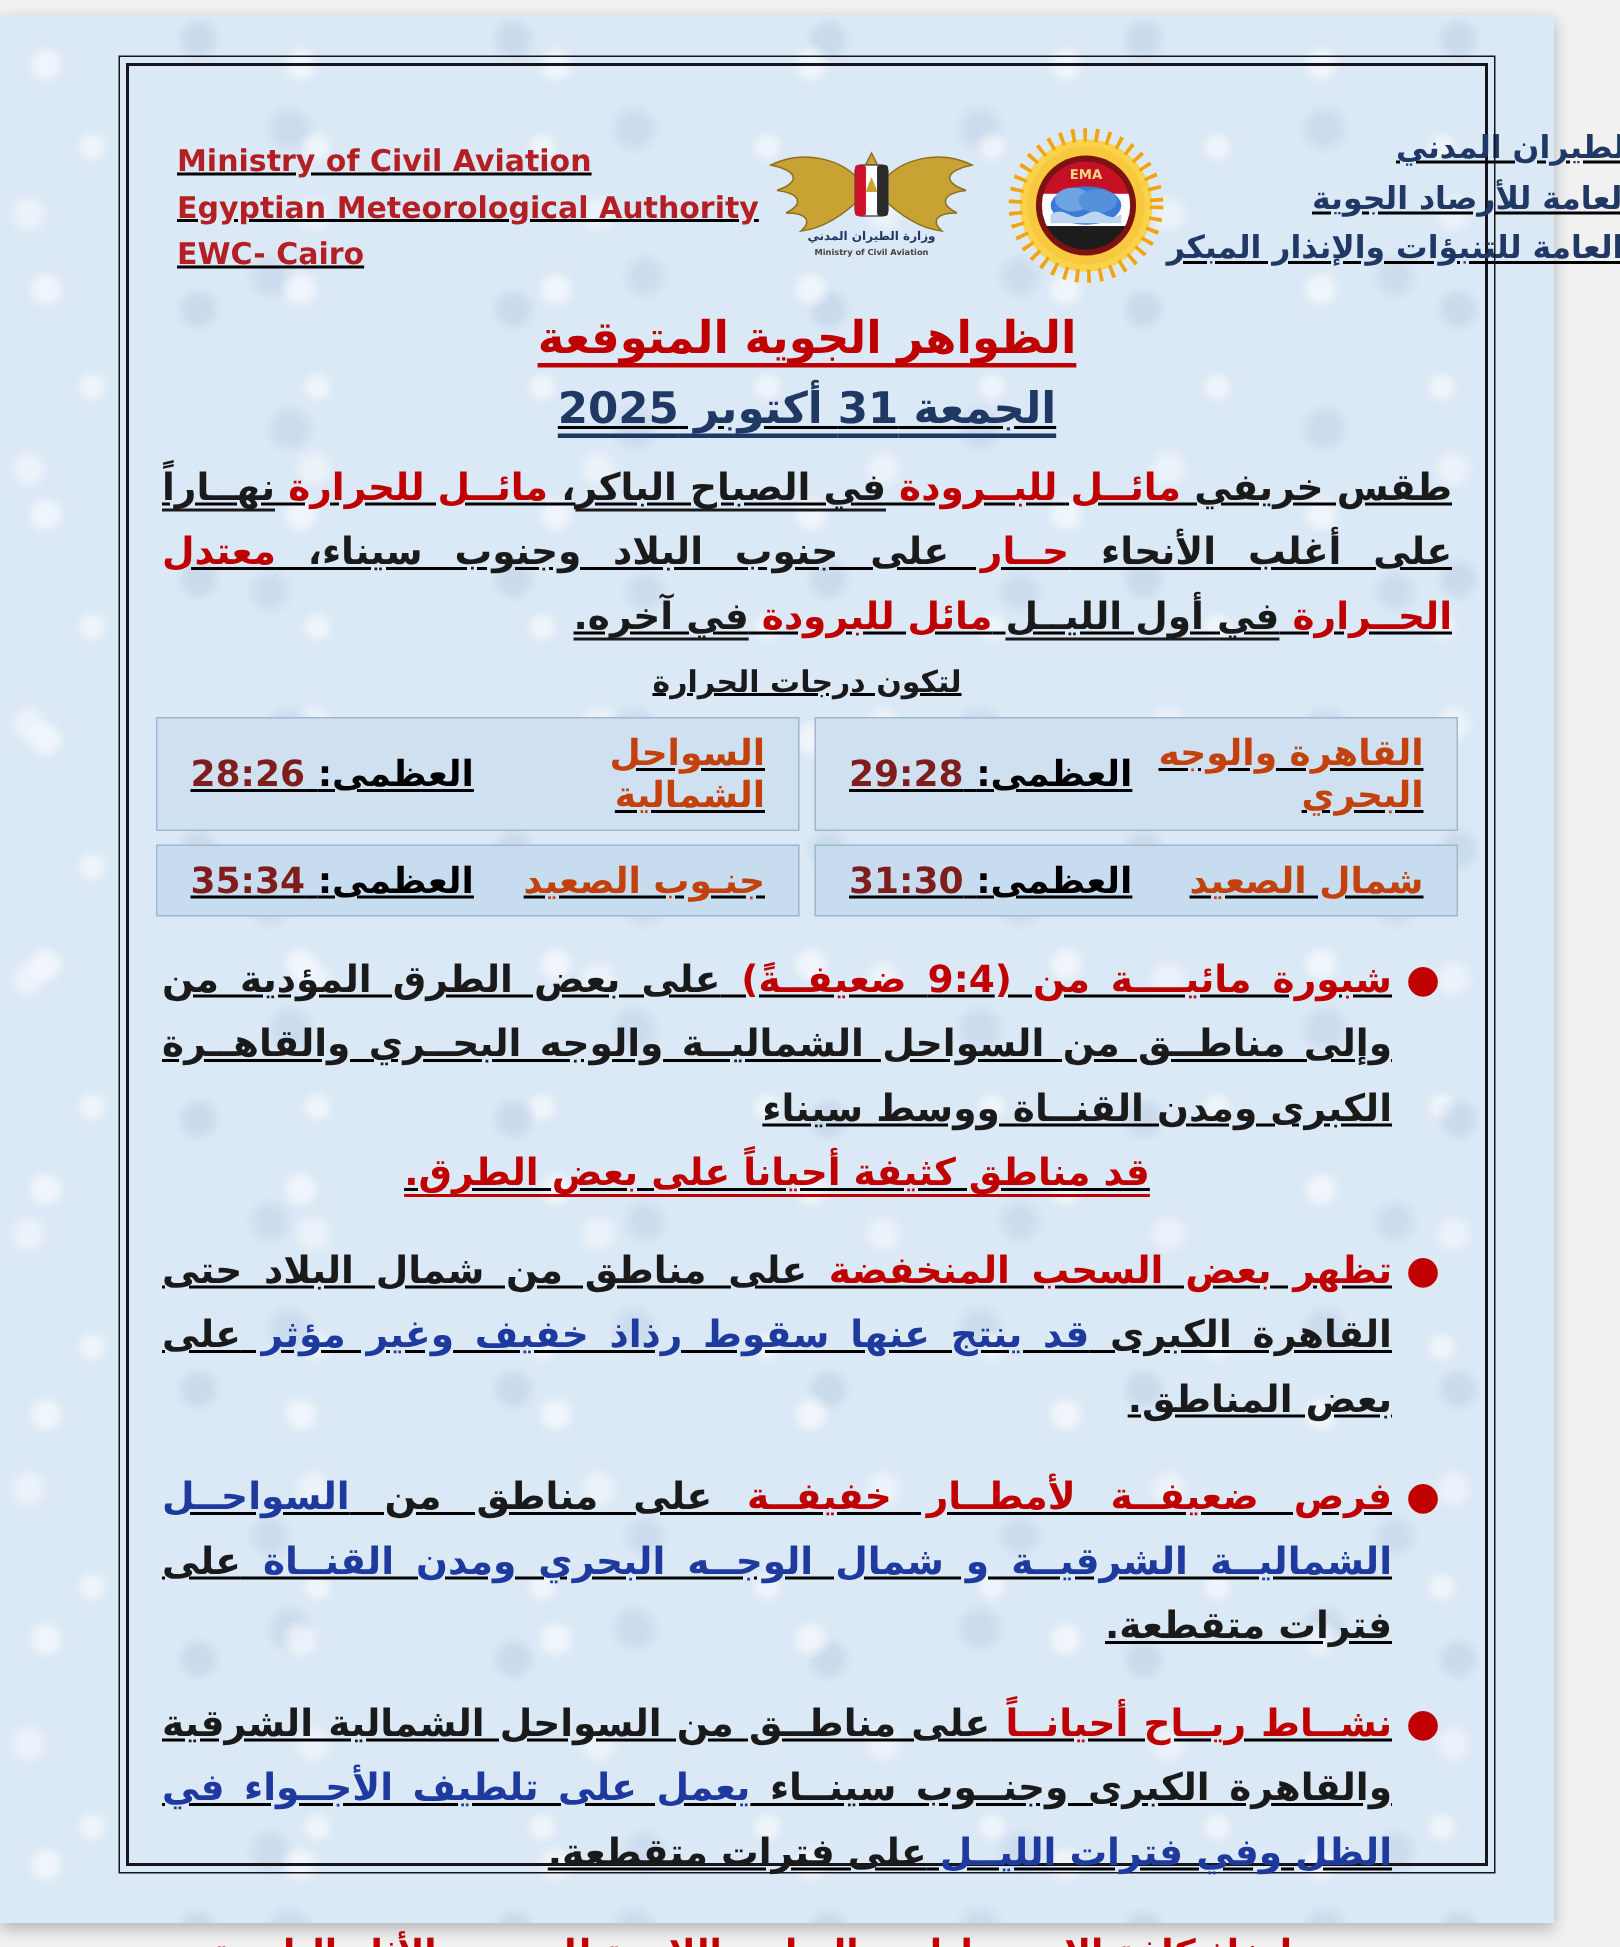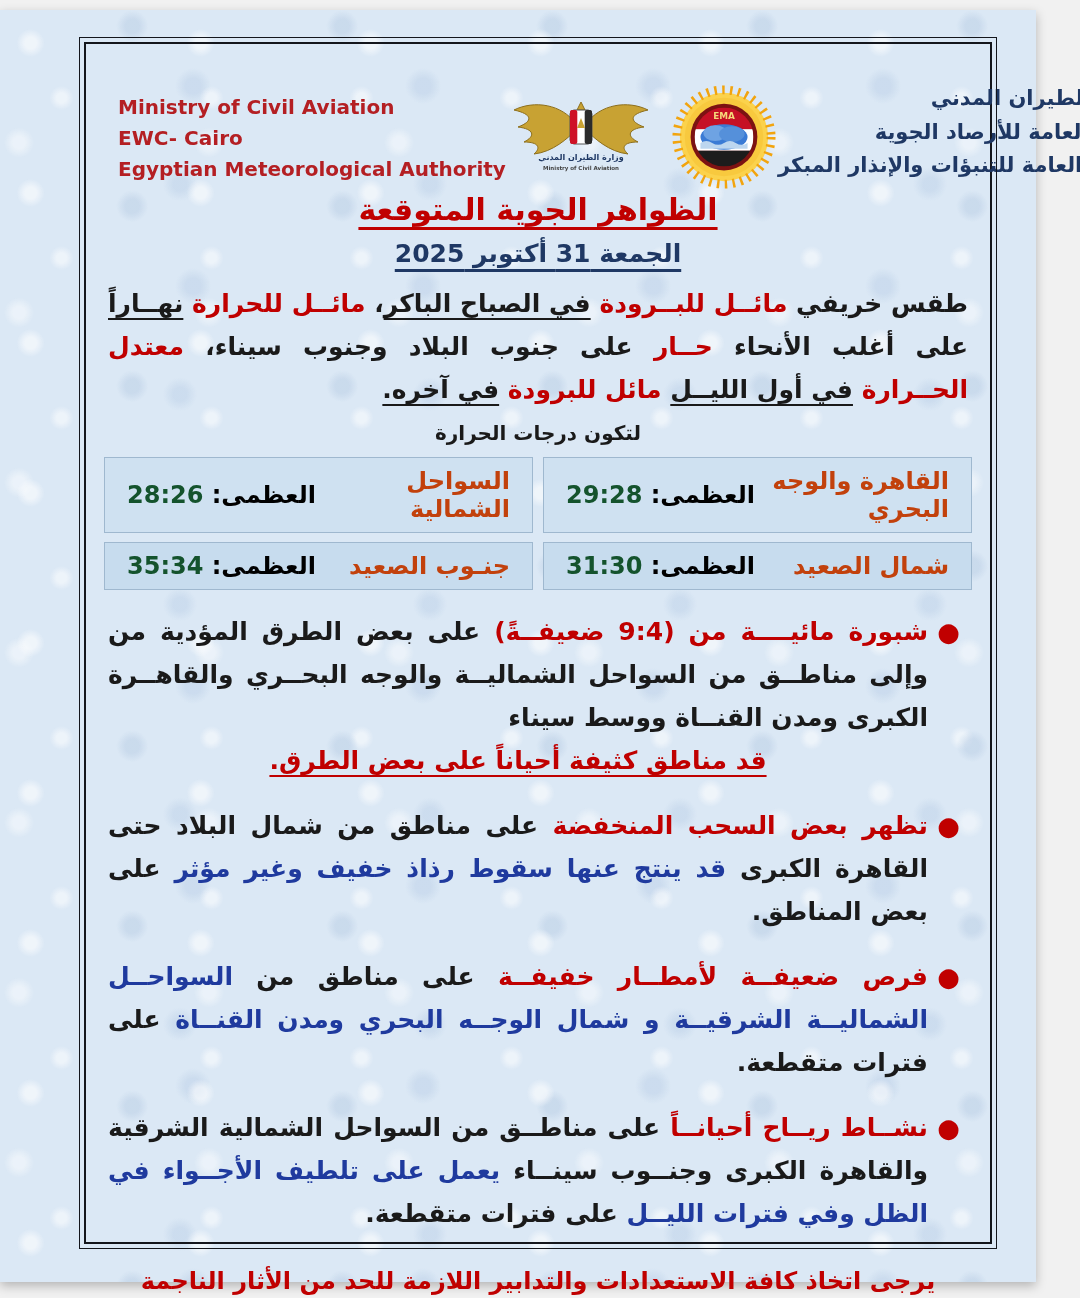--- a/index.html
+++ b/index.html
@@ -28,34 +28,35 @@
   }
   
   .frame {
     position:absolute;
     left:84px; top:32px;
     width:908px; height:1202px;
     border:2px solid #14161c;
     outline:1px solid #14161c;
     outline-offset:4px;
     padding:38px 18px 0 18px;
+    text-decoration:underline;
   }
   
   .header { display:flex; align-items:flex-start; justify-content:space-between; direction:ltr; }
   .hdr-en { color:#b41f23; font-size:20px; line-height:1.55; padding-left:14px; padding-top:10px; white-space:nowrap; }
   .hdr-logos { display:flex; align-items:center; gap:14px; padding-top:2px; }
   .hdr-ar { direction:rtl; text-align:right; color:#1f3864; font-size:21px; line-height:1.6; padding-right:2px; white-space:nowrap; }
   
-  .title-block { text-align:center; direction:rtl; }
+  .title-block { text-align:center; margin-top:16px; direction:rtl; }
   .doc-title {
     display:inline-block; color:#c00000; font-size:30px;
     text-decoration:underline; text-underline-offset:7px; text-decoration-thickness:3px;
   }
   .doc-date {
-    display:block; margin-top:12px; color:#1f3864; font-size:25px;
+    display:block; margin-top:12px; color:#1f3864; font-size:29px;
   }
   .doc-date span {
     text-decoration:underline; text-underline-offset:7px; text-decoration-thickness:3px;
   }
   
   .rich { direction:rtl; text-align:justify; font-size:25px; line-height:1.72; color:#1a1a1a; }
   .c-black { color:#1a1a1a; }
   .c-red   { color:#c00000; }
   .c-blue  { color:#1f3a9e; }
   .u { text-decoration:underline; text-underline-offset:6px; text-decoration-thickness:2px; }
@@ -67,21 +68,21 @@
   .temp-row { display:flex; gap:10px; margin-bottom:9px; }
   .temp-cell {
     flex:1; background:#cfe1f1; border:1px solid #9fb8cf;
     display:flex; align-items:center; justify-content:space-between;
     padding:9px 22px; font-size:24px;
   }
   .temp-row:nth-child(2) .temp-cell { background:#c7dcee; }
   .region { color:#c2410c; }
   .temp-pair { white-space:nowrap; }
   .max-label { color:#000000; }
-  .max-value { color:#14532d; }
+  .max-value { color:#7f1d1d; }
   
   .bullets { margin-top:20px; padding:0 8px 0 4px; }
   .bullet { position:relative; padding-right:36px; margin-bottom:22px; }
   .bullet .dot {
     position:absolute; right:4px; top:2px;
     color:#c00000; font-size:26px; line-height:1.6;
   }
   
   .advisory { margin-top:26px; text-align:center; direction:rtl; color:#c00000; font-size:24px; line-height:1.7; }
   
@@ -89,22 +90,22 @@
 </style>
 </head>
 <body>
 
 <div class="paper">
   <div class="frame">
 
     <div class="header">
       <div class="hdr-en">
         <div>Ministry of Civil Aviation</div>
+        <div>Egyptian Meteorological Authority</div>
         <div>EWC- Cairo</div>
-        <div>Egyptian Meteorological Authority</div>
       </div>
 
       <div class="hdr-logos">
 
         <span>
           <svg class="logo-svg" width="150" height="96" viewBox="0 0 150 96">
             <g fill="#c8a233" stroke="#8d6f1d" stroke-width="1">
               <path d="M70 34 C56 14 28 10 8 20 C26 24 28 31 12 37 C28 39 30 46 18 52 C33 52 35 58 28 64 C47 62 62 48 70 40 Z"></path>
               <path d="M80 34 C94 14 122 10 142 20 C124 24 122 31 138 37 C122 39 120 46 132 52 C117 52 115 58 122 64 C103 62 88 48 80 40 Z"></path>
             </g>

